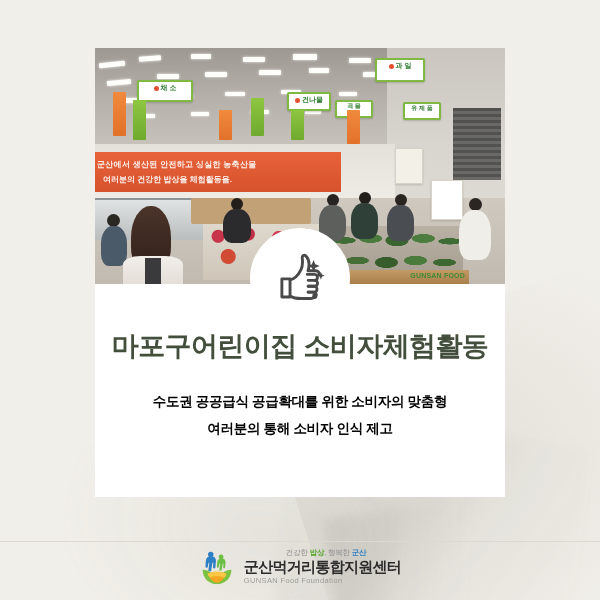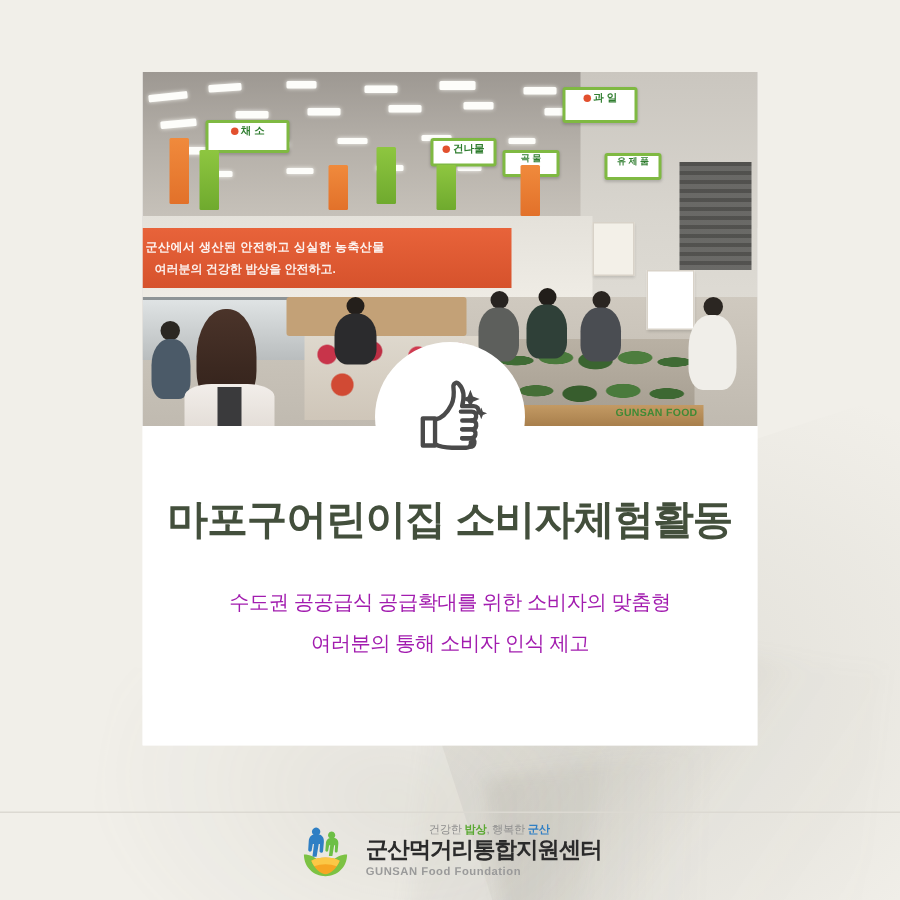--- a/index.html
+++ b/index.html
@@ -331,22 +331,22 @@
     color: #434f3c;
     letter-spacing: -0.6px;
   }
   .body-lines {
     margin: 0;
     padding-top: 24px;
   }
   .body-line {
     font-size: 13.5px;
     line-height: 2.05;
-    font-weight: normal;
-    color: #a21caf;
+    font-weight: bold;
+    color: #000000;
     letter-spacing: -0.3px;
   }
 
   
   .divider {
     position: absolute;
     left: 0;
     top: 541px;
     width: 600px;
     height: 1px;
@@ -388,21 +388,20 @@
     white-space: nowrap;
     text-align: right;
   }
   .footer-en {
     font-size: 7.5px;
     color: #9a9a9a;
     letter-spacing: .35px;
     line-height: 1.3;
     margin-top: 1px;
     white-space: nowrap;
-    font-weight: bold;
   }
 </style>
 </head>
 <body>
 
 <div class="page">
 
   <div class="bg-shadow bg-shadow-a"></div>
   <div class="bg-shadow bg-shadow-b"></div>
   <div class="bg-shadow bg-shadow-c"></div>
@@ -436,21 +435,21 @@
       <div class="ph-light" style="left:96px;top:64px;width:18px;height:4px;"></div>
       <div class="ph-light" style="left:156px;top:62px;width:18px;height:4px;"></div>
       <div class="ph-light" style="left:210px;top:62px;width:16px;height:4px;"></div>
 
       <div class="ph-wallR"></div>
       <div class="ph-shutter"></div>
       <div class="ph-backwall"></div>
 
       <div class="ph-banner">
         <span class="bn-txt">군산에서 생산된 안전하고 싱실한 농축산물</span>
-        <span class="bn-txt2">여러분의 건강한 밥상을 안전하고.</span>
+        <span class="bn-txt2">여러분의 건강한 밥상을 체험활동을.</span>
       </div>
 
       <div class="ph-sign" style="left:42px;top:32px;width:52px;height:18px;">
         <span class="dot"></span><span>채 소</span>
       </div>
       <div class="ph-sign" style="left:280px;top:10px;width:46px;height:20px;">
         <span class="dot"></span><span>과 일</span>
       </div>
       <div class="ph-sign" style="left:192px;top:44px;width:40px;height:15px;">
         <span class="dot"></span><span>건나물</span>

